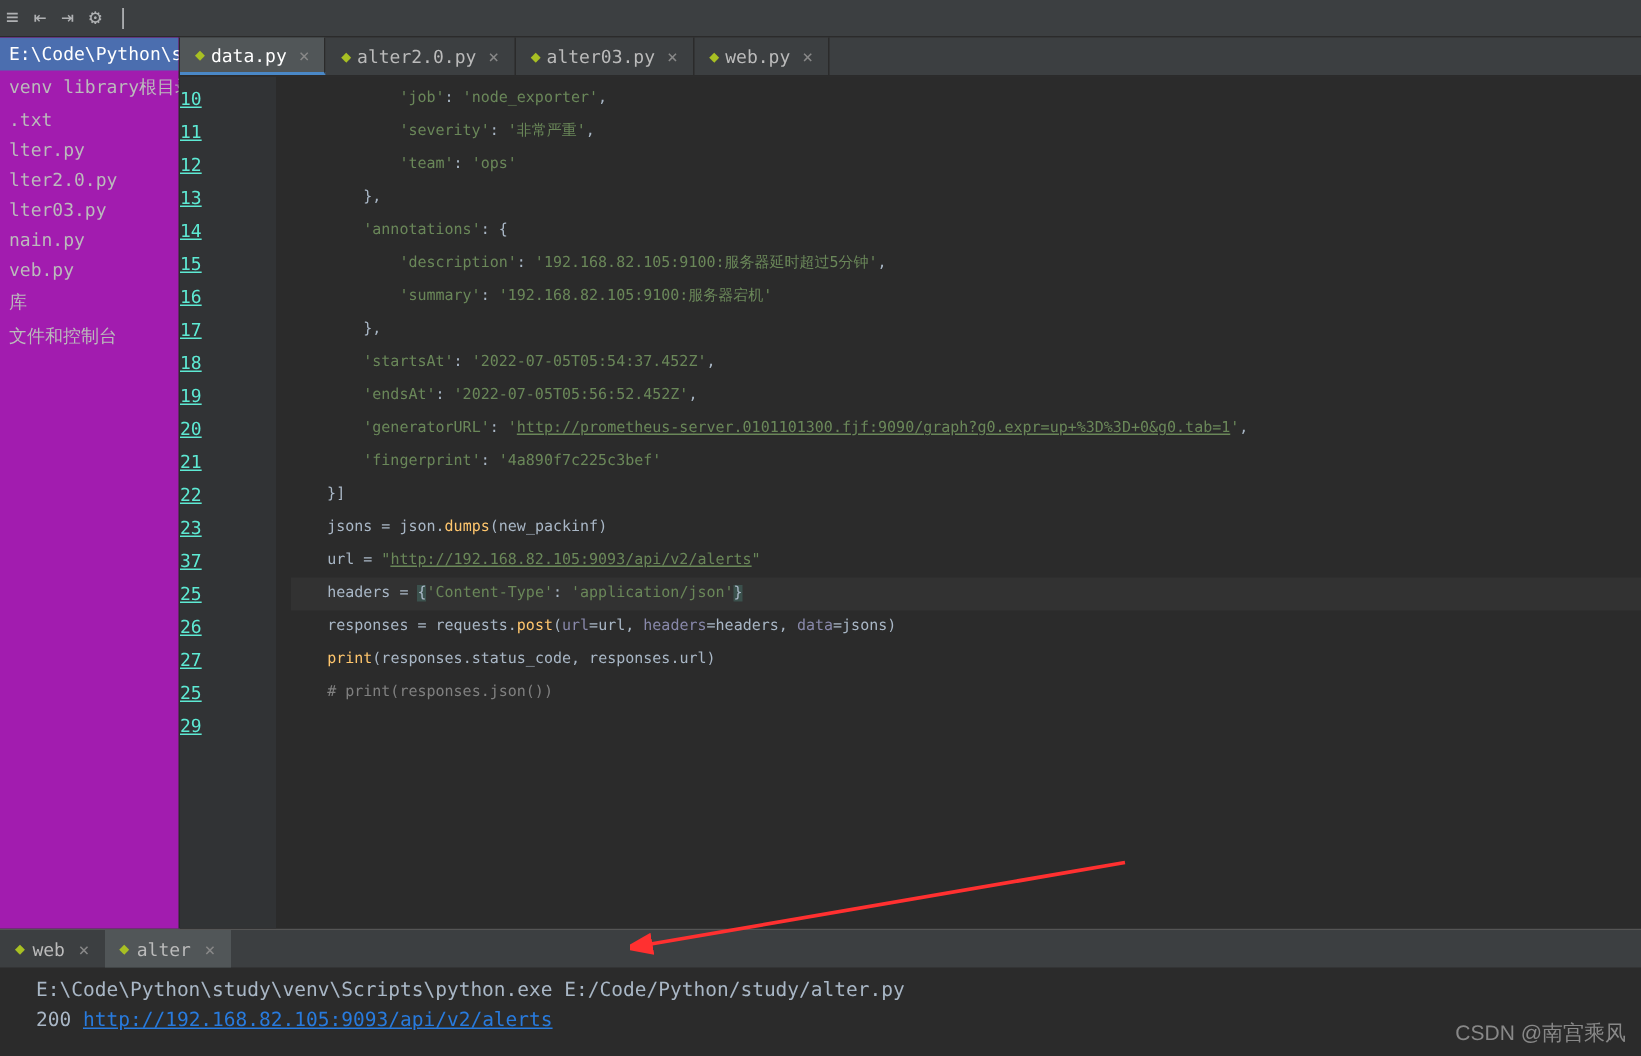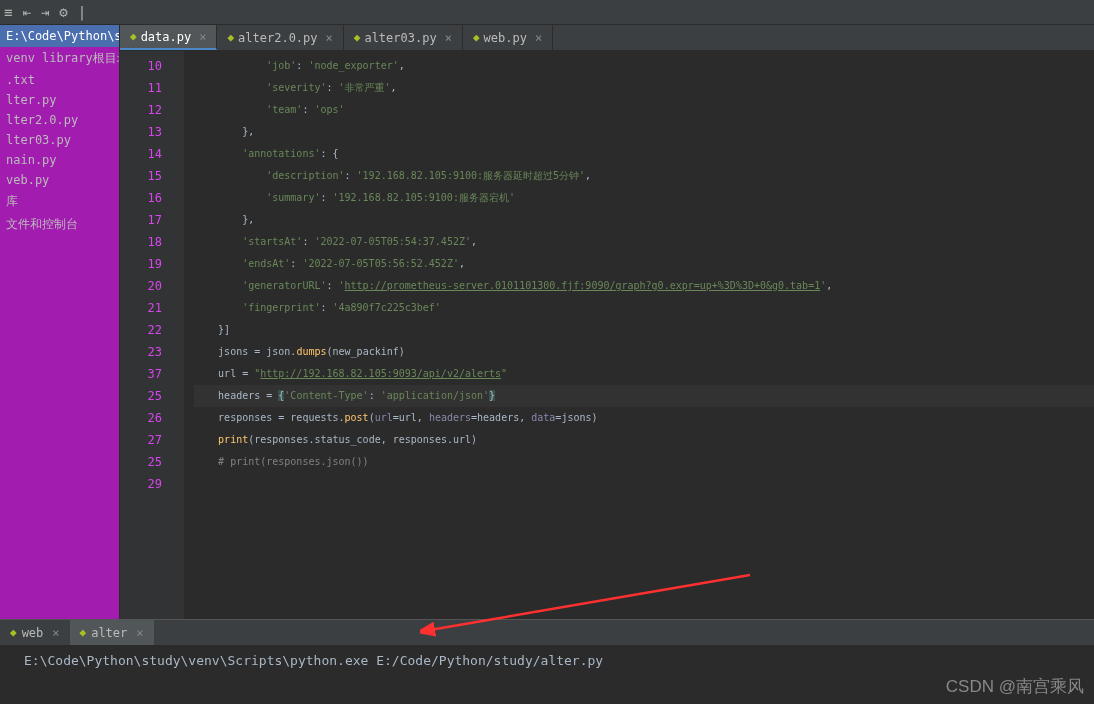--- a/index.html
+++ b/index.html
@@ -74,25 +74,25 @@
 .close-x { color: #888; margin-left: 4px; }
 .code-container {
   flex: 1;
   display: flex;
   background: #2b2b2b;
   overflow: hidden;
 }
 .gutter {
   width: 50px;
   background: #313335;
-  text-align: right;
   padding: 4px 8px 4px 0;
-  color: #d946ef;
+  color: #5eead4;
   font-size: 12px;
   line-height: 22px;
+  text-decoration: underline;
 }
 .fold-col {
   width: 14px;
   background: #313335;
   position: relative;
 }
 .code {
   flex: 1;
   padding: 4px 0 4px 10px;
   font-size: 10px;
@@ -133,21 +133,21 @@
 .run-output {
   padding: 6px 24px;
   font-size: 13px;
   line-height: 20px;
 }
 .watermark {
   position: absolute;
   bottom: 6px;
   right: 10px;
   color: #888;
-  font-size: 17px;
+  font-size: 14px;
   font-family: sans-serif;
   margin-top: 44px;
 }
 .arrow {
   position: absolute;
   pointer-events: none;
 }
 </style>
 </head>
 <body>
@@ -235,20 +235,25 @@
         <span class="close-x">×</span>
       </div>
       <div class="run-tab active">
         <span class="py-icon">◆</span>
         <span>alter</span>
         <span class="close-x">×</span>
       </div>
     </div>
   <div class="run-output">
     <div>E:\Code\Python\study\venv\Scripts\python.exe E:/Code/Python/study/alter.py</div>
+    <div>
+      <span>200</span>
+      <span> </span>
+      <span class="url2">http://192.168.82.105:9093/api/v2/alerts</span>
+    </div>
   </div>
 </div>
 
 <svg class="arrow" style="left:420px; top:565px;" width="340" height="80">
   <defs>
       <marker id="ah" markerWidth="10" markerHeight="10" refX="2" refY="3" orient="auto">
     <path d="M0,0 L0,6 L8,3 z" fill="#ff3030"></path>
   </marker>
     </defs>
   <line x1="330" y1="10" x2="10" y2="65" stroke="#ff3030" stroke-width="2.5" marker-end="url(#ah)"></line>

